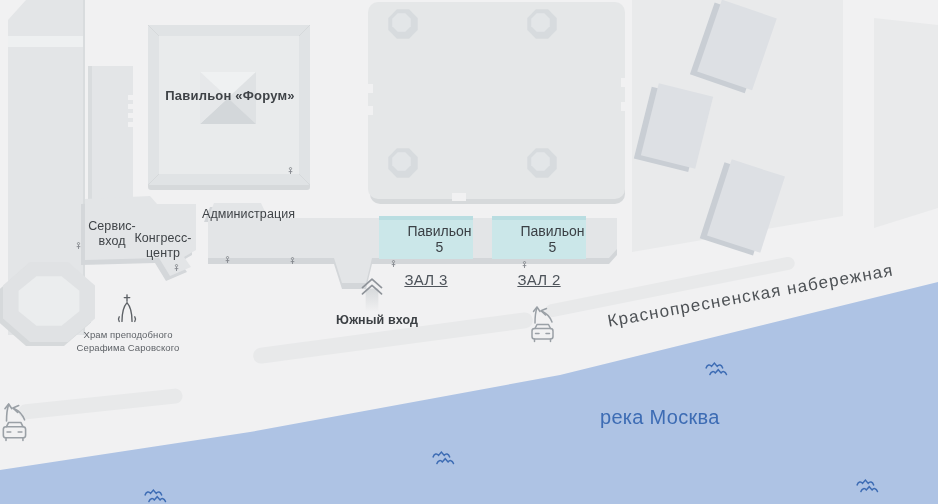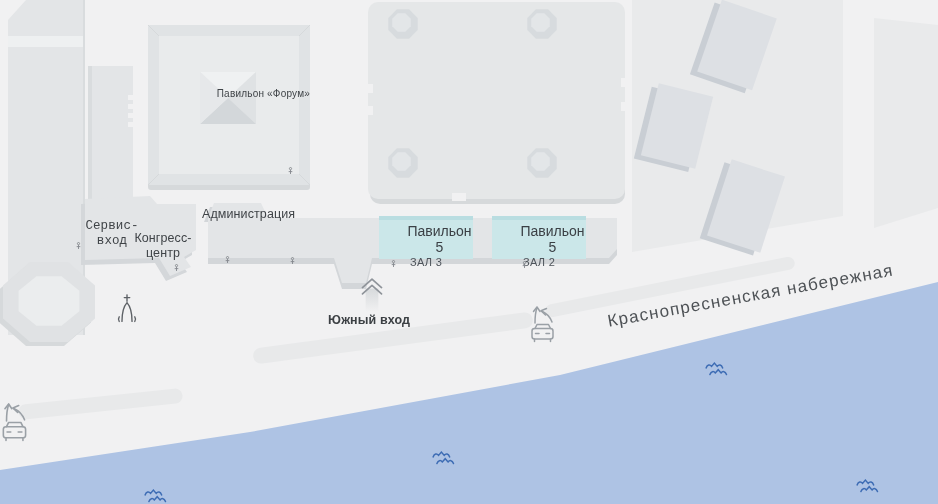--- a/index.html
+++ b/index.html
@@ -8,35 +8,35 @@
     background:#f1f1f2;
     font-family:"Liberation Sans", sans-serif;
     -webkit-font-smoothing:antialiased;
   }
   .map-canvas svg.base{position:absolute;left:0;top:0;}
   .lbl{
     position:absolute;color:#3f4347;font-weight:500;font-size:12.5px;
     white-space:nowrap;pointer-events:none;letter-spacing:.1px;
   }
   .lbl.center{text-align:center;white-space:normal;}
-  .lbl.big{font-size:10px;font-weight:400;letter-spacing:.2px;text-align:right;}
-  .lbl.bold{font-weight:700;color:#3c4044;}
+  .lbl.big{font-size:13px;font-weight:700;letter-spacing:.2px;}
+  .lbl.bold{font-weight:700;color:#3c4044;margin-left:8px;}
   .lbl.tiny{font-size:9.5px;line-height:12.5px;color:#5f6368;font-weight:400;}
   .lbl.street{
     font-size:17px;color:#4e5256;font-weight:400;letter-spacing:1.2px;
     transform:rotate(-10.2deg);transform-origin:0 0;
   }
   .lbl.river{font-size:20px;color:#3d6cb4;font-weight:400;letter-spacing:.3px;}
   .hall{
     position:absolute;width:94px;height:39px;
     background:#cbe7e9;border-top:4px solid #b9dde1;
     text-align:center;cursor:pointer;
   }
   .hall-title{font-size:14px;font-weight:500;color:#3b4045;margin-top:3px;margin-left:27px;}
-  .hall-sub{font-size:11px;color:#4d535a;margin-top:1px;letter-spacing:.3px;}
+  .hall-sub{font-size:15px;color:#4d535a;margin-top:16px;letter-spacing:.3px;text-decoration:underline;}
   .icon{position:absolute;pointer-events:none;}
 </style>
 </head>
 <body>
 
 <div class="map-canvas">
 
   <svg class="base" width="938" height="504" viewBox="0 0 938 504">
     <defs>
       <path id="oct" d="M-6.6,-16 L6.6,-16 L16,-6.6 L16,6.6 L6.6,16 L-6.6,16 L-16,6.6 L-16,-6.6 Z"></path>
@@ -257,31 +257,36 @@
     </svg>
   <svg class="icon" style="left:75px;top:242px;" width="7" height="8" viewBox="0 0 6 8">
       <g stroke="#84888d" stroke-width="0.9" fill="none">
         <circle cx="3" cy="1.6" r="1.1"></circle>
         <path d="M3 3 V7 M1.2 4.6 H4.8"></path>
       </g>
     </svg>
 
   <div class="lbl big center" style="left:150px;top:88px;width:160px;">Павильон «Форум»</div>
 
-  <div class="lbl center" style="left:70px;top:219px;width:84px;line-height:15px;font-family:Liberation Mono, monospace;">
+  <div class="lbl center" style="left:70px;top:219px;width:84px;line-height:15px;">
     <div>Сервис-</div>
     <div>вход</div>
   </div>
 
   <div class="lbl center" style="left:120px;top:231px;width:86px;line-height:15px;">
     <div>Конгресс-</div>
     <div>центр</div>
   </div>
 
   <div class="lbl" style="left:202px;top:207px;">Администрация</div>
 
   <div class="lbl bold" style="left:328px;top:313px;">Южный вход</div>
 
+  <div class="lbl tiny center" style="left:72px;top:329px;width:112px;">
+    <div>Храм преподобного</div>
+    <div>Серафима Саровского</div>
+  </div>
 
   <div class="lbl street" style="left:606px;top:312px;">Краснопресненская набережная</div>
 
+  <div class="lbl river" style="left:600px;top:406px;">река Москва</div>
 
 </div>
 
 </body></html>

